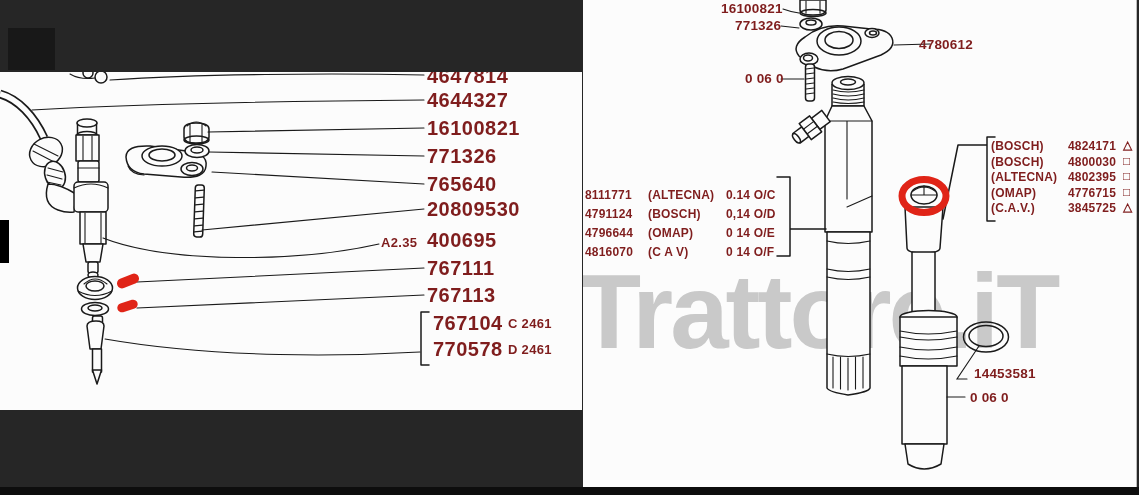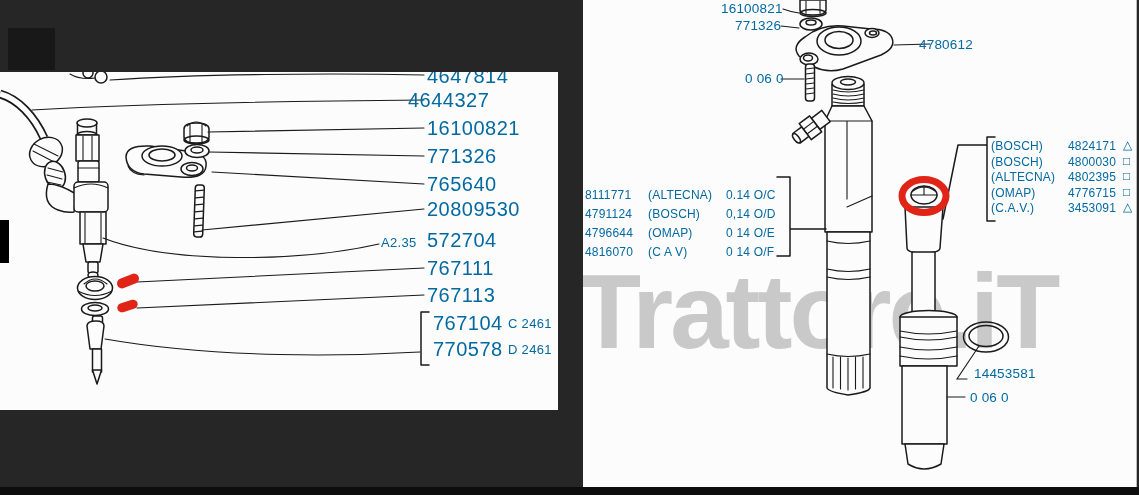--- a/index.html
+++ b/index.html
@@ -1,22 +1,22 @@
 <!DOCTYPE html>
 <html><head>
 <meta charset="utf-8">
 <style>
   html,body{margin:0;padding:0;background:#262626;}
   #stage{position:relative;width:1139px;height:495px;background:#262626;overflow:hidden;
          font-family:"Liberation Sans",sans-serif;}
   .panel{position:absolute;background:#fcfcfc;}
-  #left-panel{left:0;top:72px;width:558px;height:338px;overflow:hidden;}
+  #left-panel{left:0;top:72px;width:558px;height:338px;overflow:hidden;padding-left:24px;}
   #right-panel{left:583px;top:0;width:553px;height:488px;overflow:hidden;border-right:1px solid #bdbdbd;}
   .svg-layer{position:absolute;left:0;top:0;z-index:1;}
-  .lbl{position:absolute;font-weight:normal;color:#0369a1;white-space:nowrap;line-height:1;z-index:3;}
+  .lbl{position:absolute;font-weight:bold;color:#7f1d1d;white-space:nowrap;line-height:1;z-index:3;}
   .big{font-size:20px;letter-spacing:.5px;}
   .small{font-size:13px;letter-spacing:.3px;text-align:center;}
   .rtop{font-size:13.5px;letter-spacing:.2px;}
   .tbl{font-size:12px;letter-spacing:.2px;}
   .sym{font-size:12px;}
   #watermark{position:absolute;left:-6px;top:252px;z-index:0;font-size:105px;font-weight:bold;
              color:#c9c9c9;letter-spacing:-3px;white-space:nowrap;}
   #dark-rect-topleft{position:absolute;left:8px;top:28px;width:47px;height:42px;background:#181818;}
   #black-tab-left{position:absolute;left:0;top:220px;width:9px;height:43px;background:#000;}
   #bottom-strip{position:absolute;left:0;top:487px;width:1139px;height:8px;background:#0d0d0d;}
@@ -123,27 +123,27 @@
 
       <path class="ink" d="M429,240 L421,240 L421,293 L429,293"></path>
 
       <g fill="#e02417">
         <rect x="116.5" y="204" width="23" height="10" rx="5" transform="rotate(-22 128 209)"></rect>
         <rect x="117" y="229.5" width="21" height="9" rx="4.5" transform="rotate(-18 127.5 234)"></rect>
       </g>
     </svg>
 
     <div class="lbl big" style="left:427px;top:-6px">4647814</div>
-    <div class="lbl big" style="left:408px;top:18px">4644327</div>
+    <div class="lbl big" style="left:427px;top:18px">4644327</div>
     <div class="lbl big" style="left:427px;top:46px">16100821</div>
     <div class="lbl big" style="left:427px;top:74px">771326</div>
     <div class="lbl big" style="left:427px;top:102px">765640</div>
     <div class="lbl big" style="left:427px;top:127px">20809530</div>
     <div class="lbl small" style="left:381px;top:164px">A2.35</div>
-    <div class="lbl big" style="left:427px;top:158px">572704</div>
+    <div class="lbl big" style="left:427px;top:158px">400695</div>
     <div class="lbl big" style="left:427px;top:186px">767111</div>
     <div class="lbl big" style="left:427px;top:213px">767113</div>
     <div class="lbl big" style="left:433px;top:241px">767104</div>
     <div class="lbl small" style="left:508px;top:245px">C 2461</div>
     <div class="lbl big" style="left:433px;top:267px">770578</div>
     <div class="lbl small" style="left:508px;top:271px">D 2461</div>
   </div>
 
   <div id="right-panel" class="panel">
 
@@ -253,21 +253,21 @@
       <div class="lbl tbl" style="left:408px;top:156px">(BOSCH)</div>
       <div class="lbl tbl" style="left:485px;top:156px">4800030</div>
       <div class="lbl sym" style="left:540px;top:155px">□</div>
       <div class="lbl tbl" style="left:408px;top:171px">(ALTECNA)</div>
       <div class="lbl tbl" style="left:485px;top:171px">4802395</div>
       <div class="lbl sym" style="left:540px;top:170px">□</div>
       <div class="lbl tbl" style="left:408px;top:187px">(OMAP)</div>
       <div class="lbl tbl" style="left:485px;top:187px">4776715</div>
       <div class="lbl sym" style="left:540px;top:186px">□</div>
       <div class="lbl tbl" style="left:408px;top:202px">(C.A.V.)</div>
-      <div class="lbl tbl" style="left:485px;top:202px">3453091</div>
+      <div class="lbl tbl" style="left:485px;top:202px">3845725</div>
       <div class="lbl sym" style="left:540px;top:201px">△</div>
     </div>
 
     <div class="lbl rtop" style="left:391px;top:367px">14453581</div>
     <div class="lbl rtop" style="left:387px;top:391px">0 06 0</div>
   </div>
 
   <div id="dark-rect-topleft"></div>
   <div id="black-tab-left"></div>
   <div id="bottom-strip"></div>

